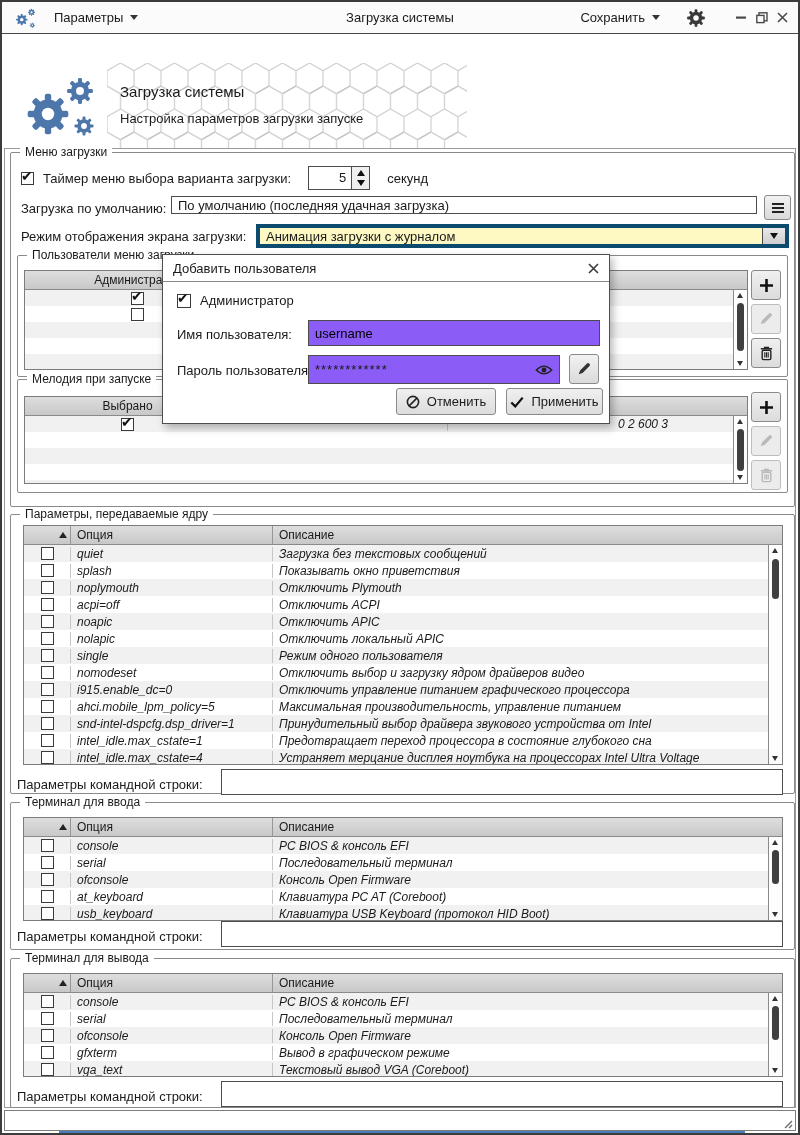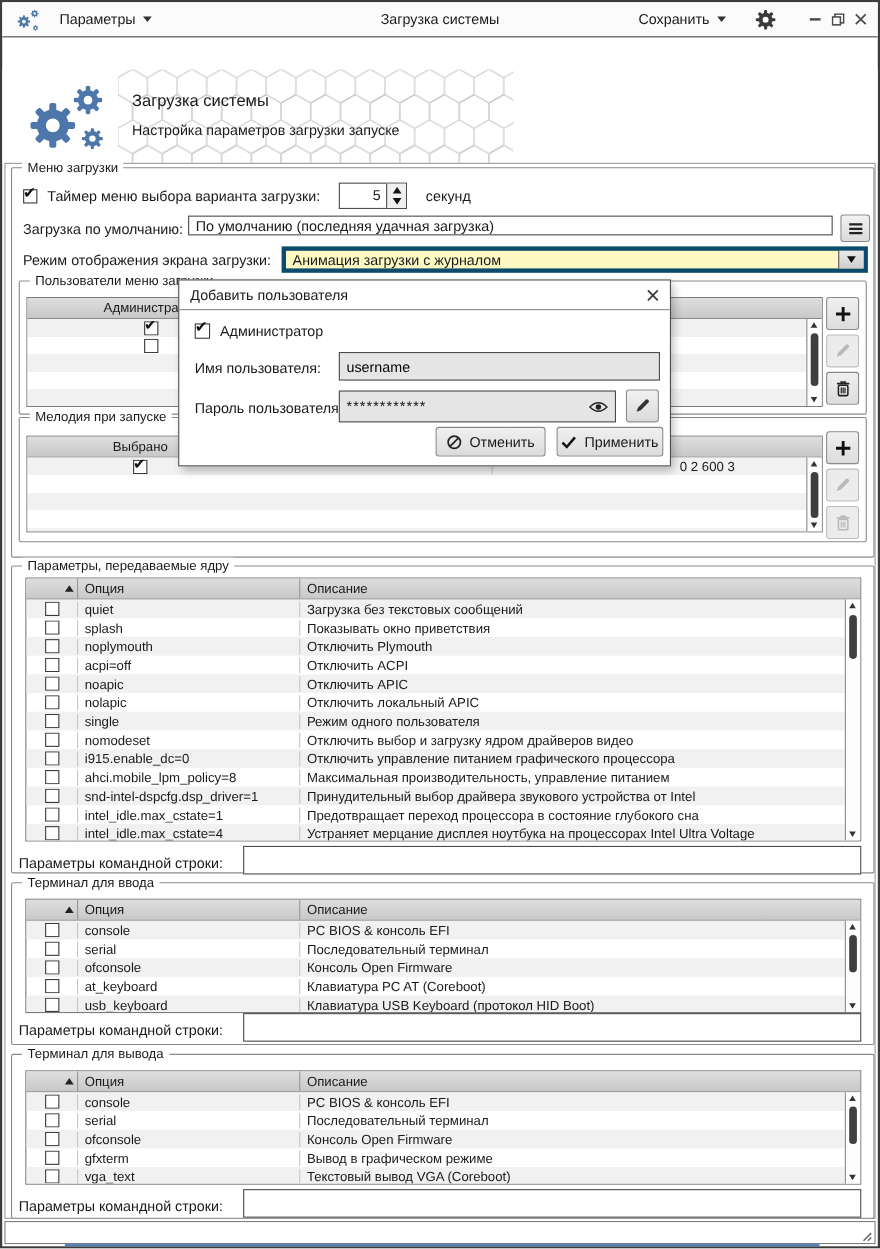--- a/index.html
+++ b/index.html
@@ -41,21 +41,21 @@
   .tri-d{width:0;height:0;border-left:4px solid transparent;border-right:4px solid transparent;border-top:6px solid #111;}
   .tfield{position:absolute;border:1px solid #4c4c4c;background:#fff;display:flex;align-items:center;padding:0 6px;font-size:13px;box-sizing:border-box;}
   .sqbtn{position:absolute;width:27px;height:25px;border:1px solid #8a8a8a;border-radius:3px;background:linear-gradient(#f2f2f2,#dadada);display:flex;align-items:center;justify-content:center;box-sizing:border-box;}
   .combo{position:absolute;border:4px solid #0c4a6e;background:#fef9c3;display:flex;align-items:stretch;box-sizing:border-box;}
   .combo .cval{flex:1;display:flex;align-items:center;padding:0 6px;font-size:13px;}
   .combo .carr{width:22px;border-left:1px solid #4c4c4c;background:linear-gradient(#e8e8e8,#cfcfcf);display:flex;align-items:center;justify-content:center;}
   
   .tbl{position:absolute;border:1px solid #7c7c7c;background:#fff;box-sizing:border-box;}
   .thead{position:absolute;top:0;left:0;right:0;height:19px;background:linear-gradient(#dedede,#c8c8c8);border-bottom:1px solid #8a8a8a;display:flex;font-size:12px;box-sizing:border-box;}
   .thead .cell{display:flex;align-items:center;}
-  .tbody{position:absolute;top:19px;left:0;right:14px;bottom:0;overflow:hidden;}
+  .tbody{position:absolute;top:19px;left:0;right:14px;bottom:0;overflow:hidden;font-style:italic;}
   .tbody.striped16{background:repeating-linear-gradient(to bottom,#f1f1f1 0 16px,#ffffff 16px 32px);}
   .trow{display:flex;align-items:center;font-size:12px;}
   .trow.h17{height:17px;}
   .trow.h16{height:16px;}
   .tbody.alt .trow:nth-child(odd){background:#f1f1f1;}
   .cell{box-sizing:border-box;overflow:hidden;white-space:nowrap;}
   .c1{width:46px;}  .c2{width:202px;padding-left:6px;} .c3{flex:1;padding-left:6px;}
   .cu1{width:225px;} .cu2{flex:1;}
   .cm1{width:205px;} .cm2{width:217px;} .cm3{flex:1;}
   .vline{border-left:1px solid #c6c6c6;}
@@ -70,21 +70,21 @@
   .vscroll .tri-d{border-left-width:3.5px;border-right-width:3.5px;border-top-width:5px;border-top-color:#333;}
   .thumb{position:absolute;left:2.5px;width:7px;background:#3f3f3f;border-radius:4px;}
   
   .side{position:absolute;width:30px;height:30px;border:1px solid #8a8a8a;border-radius:3px;background:linear-gradient(#f0f0f0,#dcdcdc);display:flex;align-items:center;justify-content:center;box-sizing:border-box;}
   .side.disabled{background:#ececec;border-color:#bdbdbd;}
   
   .dialog{position:absolute;left:160px;top:252px;width:448px;height:170px;background:#fff;border:1px solid #4e4e4e;box-shadow:3px 4px 8px rgba(0,0,0,.28);z-index:9;box-sizing:border-box;}
   .dlg-title{height:26px;border-bottom:1px solid #8a8a8a;display:flex;align-items:center;padding:0 10px;font-size:13px;}
   .dlg-close{margin-left:auto;display:flex;align-items:center;}
   .dlg-row{position:absolute;font-size:13px;}
-  .dlg-input{position:absolute;border:1px solid #4c4c4c;background:#e5e5e5;font-size:13px;font-family:"Liberation Sans",sans-serif;padding:0 6px;box-sizing:border-box;}
+  .dlg-input{position:absolute;border:1px solid #4c4c4c;background:#8b5cf6;font-size:13px;font-family:"Liberation Sans",sans-serif;padding:0 6px;box-sizing:border-box;}
   .pwd{display:flex;align-items:center;}
   .pwd .stars{flex:1;letter-spacing:1px;font-size:13px;line-height:26px;overflow:hidden;}
   .btn{position:absolute;height:27px;border:1px solid #8a8a8a;border-radius:3px;background:linear-gradient(#f0f0f0,#dcdcdc);display:flex;align-items:center;justify-content:center;gap:7px;font-size:13px;box-sizing:border-box;}
   
   .cmdlabel{position:absolute;font-size:13px;}
   .cmdinput{position:absolute;height:26px;border:1px solid #4c4c4c;background:#fff;box-sizing:border-box;font-family:"Liberation Sans",sans-serif;font-size:13px;padding:0 6px;}
   
   .statusbar{position:absolute;left:2px;right:2px;top:1108px;height:21px;border:1px solid #7d7d7d;background:#fff;box-sizing:border-box;}
   .grip{position:absolute;right:2px;bottom:1px;}
   .bottomstrip{position:absolute;left:57px;top:1129px;width:686px;height:5px;}
@@ -408,21 +408,21 @@
               <span class="cb"></span>
             </span>
             <span class="cell c2 vline">i915.enable_dc=0</span>
             <span class="cell c3 vline">Отключить управление питанием графического процессора</span>
           </div>
 
           <div class="trow h17">
             <span class="cell c1 ccell">
               <span class="cb"></span>
             </span>
-            <span class="cell c2 vline">ahci.mobile_lpm_policy=8</span>
+            <span class="cell c2 vline">ahci.mobile_lpm_policy=5</span>
             <span class="cell c3 vline">Максимальная производительность, управление питанием</span>
           </div>
 
           <div class="trow h17">
             <span class="cell c1 ccell">
               <span class="cb"></span>
             </span>
             <span class="cell c2 vline">snd-intel-dspcfg.dsp_driver=1</span>
             <span class="cell c3 vline">Принудительный выбор драйвера звукового устройства от Intel</span>
           </div>

